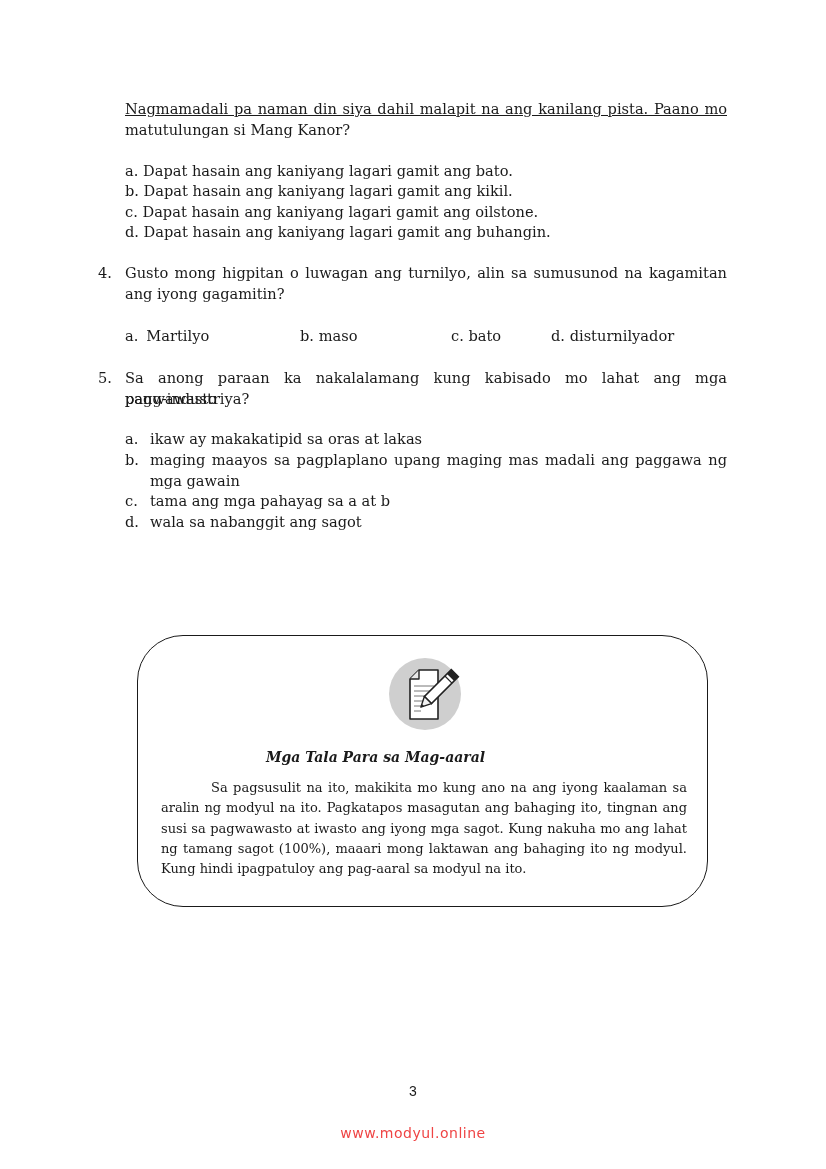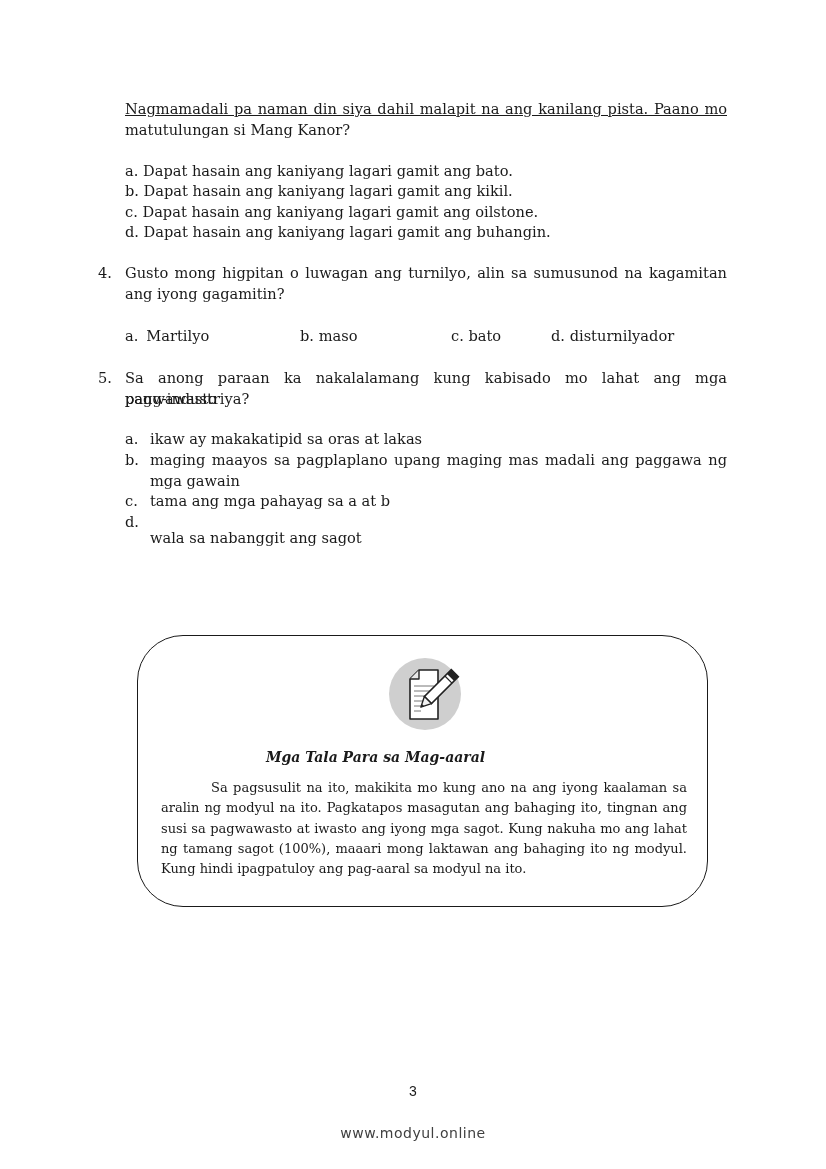--- a/index.html
+++ b/index.html
@@ -12,21 +12,21 @@
       border: 1.6px solid #1a1a1a; border-radius: 46px; box-sizing: border-box; }
     .icon-wrap { position: absolute; left: 388px; top: 657px; width: 74px; height: 74px; }
     .box-title { position: absolute; left: 137px; width: 477px; top: 747px; text-align: center;
       font-weight: bold; font-style: italic; font-size: 14px; line-height: 20px; }
     .box-body { position: absolute; left: 161px; width: 526px; top: 778px; font-size: 13px;
       line-height: 20.3px; text-align: justify; }
     .box-body .indent { display: inline-block; width: 50px; }
     .page-num { position: absolute; left: 0; width: 826px; top: 1083px; text-align: center;
       font-family: "Liberation Sans", "DejaVu Sans", sans-serif; font-size: 14px; }
     .watermark { position: absolute; left: 0; width: 826px; top: 1125px; text-align: center;
-      font-family: "DejaVu Sans", "Liberation Sans", sans-serif; font-size: 14px; color: #404040;
+      font-family: "DejaVu Sans", "Liberation Sans", sans-serif; font-size: 14px; color: #ef4444;
       letter-spacing: 0.5px; }
   </style>
 </head>
 <body>
 
 <div class="txt just" style="left:125px; top:99px; width:602px; text-align-last:justify;text-decoration:underline;">Nagmamadali pa naman din siya dahil malapit na ang kanilang pista. Paano mo</div>
 <div class="txt" style="left:125px; top:120px;">matutulungan si Mang Kanor?</div>
 
 <div class="txt" style="left:125px; top:161px;text-align:right;">a. Dapat hasain ang kaniyang lagari gamit ang bato.</div>
 <div class="txt" style="left:125px; top:181px;">b. Dapat hasain ang kaniyang lagari gamit ang kikil.</div>
@@ -57,21 +57,21 @@
 <div class="txt" style="left:125px; top:429px;">a.</div>
 <div class="txt" style="left:150px; top:429px;">ikaw ay makakatipid sa oras at lakas</div>
 
 <div class="txt" style="left:125px; top:450px;">b.</div>
 <div class="txt just" style="left:150px; top:450px; width:577px;">maging maayos sa pagplaplano upang maging mas madali ang paggawa ng mga gawain</div>
 
 <div class="txt" style="left:125px; top:491px;">c.</div>
 <div class="txt" style="left:150px; top:491px;">tama ang mga pahayag sa a at b</div>
 
 <div class="txt" style="left:125px; top:512px;">d.</div>
-<div class="txt" style="left:150px; top:512px;margin-top:16px;">wala sa nabanggit ang sagot</div>
+<div class="txt" style="left:150px; top:512px;">wala sa nabanggit ang sagot</div>
 
 <div class="box"></div>
 
 <div class="icon-wrap">
   <svg width="74" height="74" viewBox="0 0 74 74">
     <circle cx="37" cy="37" r="36" fill="#cfcfcf"></circle>
 
     <path d="M22 22 L31 13 L50 13 L50 62 L22 62 Z" fill="#ffffff" stroke="#222" stroke-width="1.6" stroke-linejoin="round"></path>
     <path d="M22 22 L31 22 L31 13" fill="#e8e8e8" stroke="#222" stroke-width="1.4" stroke-linejoin="round"></path>
     <g stroke="#777" stroke-width="1">

